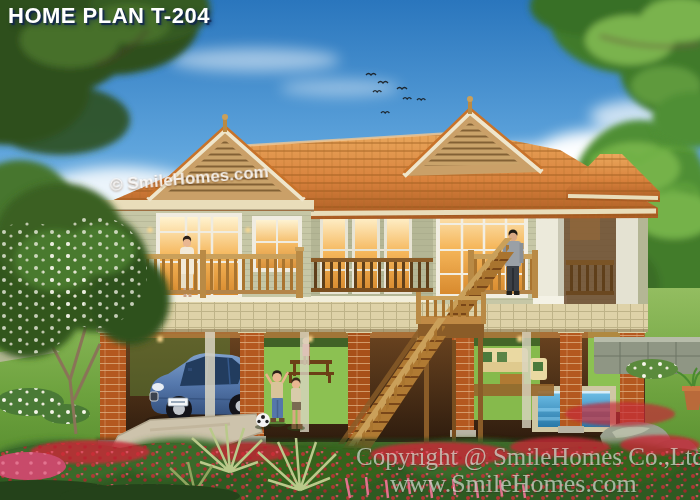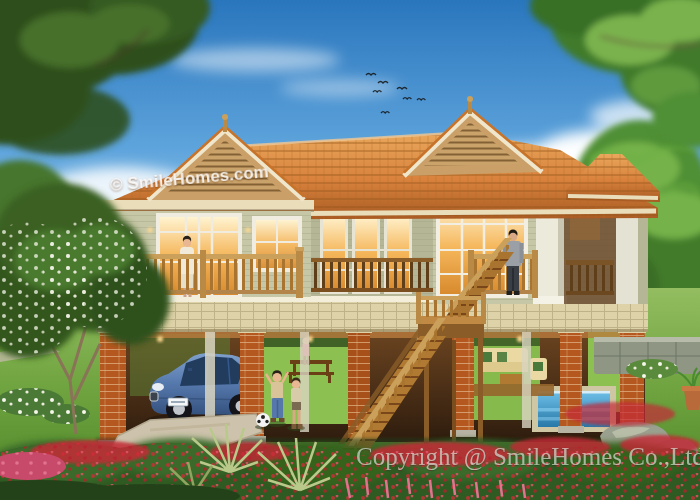--- a/index.html
+++ b/index.html
@@ -555,15 +555,17 @@
   <ellipse cx="690" cy="70" rx="70" ry="50" fill="#3f7a2b"></ellipse>
   <ellipse cx="590" cy="6" rx="60" ry="30" fill="#396f26"></ellipse>
   <ellipse cx="630" cy="40" rx="45" ry="25" fill="#7ab34e"></ellipse>
   <ellipse cx="680" cy="20" rx="40" ry="22" fill="#7ab34e"></ellipse>
   <ellipse cx="666" cy="86" rx="35" ry="20" fill="#5f9a3c"></ellipse>
   <ellipse cx="692" cy="120" rx="40" ry="28" fill="#4f8f34"></ellipse>
   <path d="M700 44 Q650 52 600 36" stroke="#6b5a3e" stroke-width="2.5" fill="none"></path>
 </g>
 </svg>
 
+<div class="title">HOME PLAN T-204</div>
 <div class="watermark">© SmileHomes.com</div>
 <div class="copy1">Copyright @ SmileHomes Co.,Ltd</div>
+<div class="copy2">www.SmileHomes.com</div>
 </div>
 
 </body></html>

